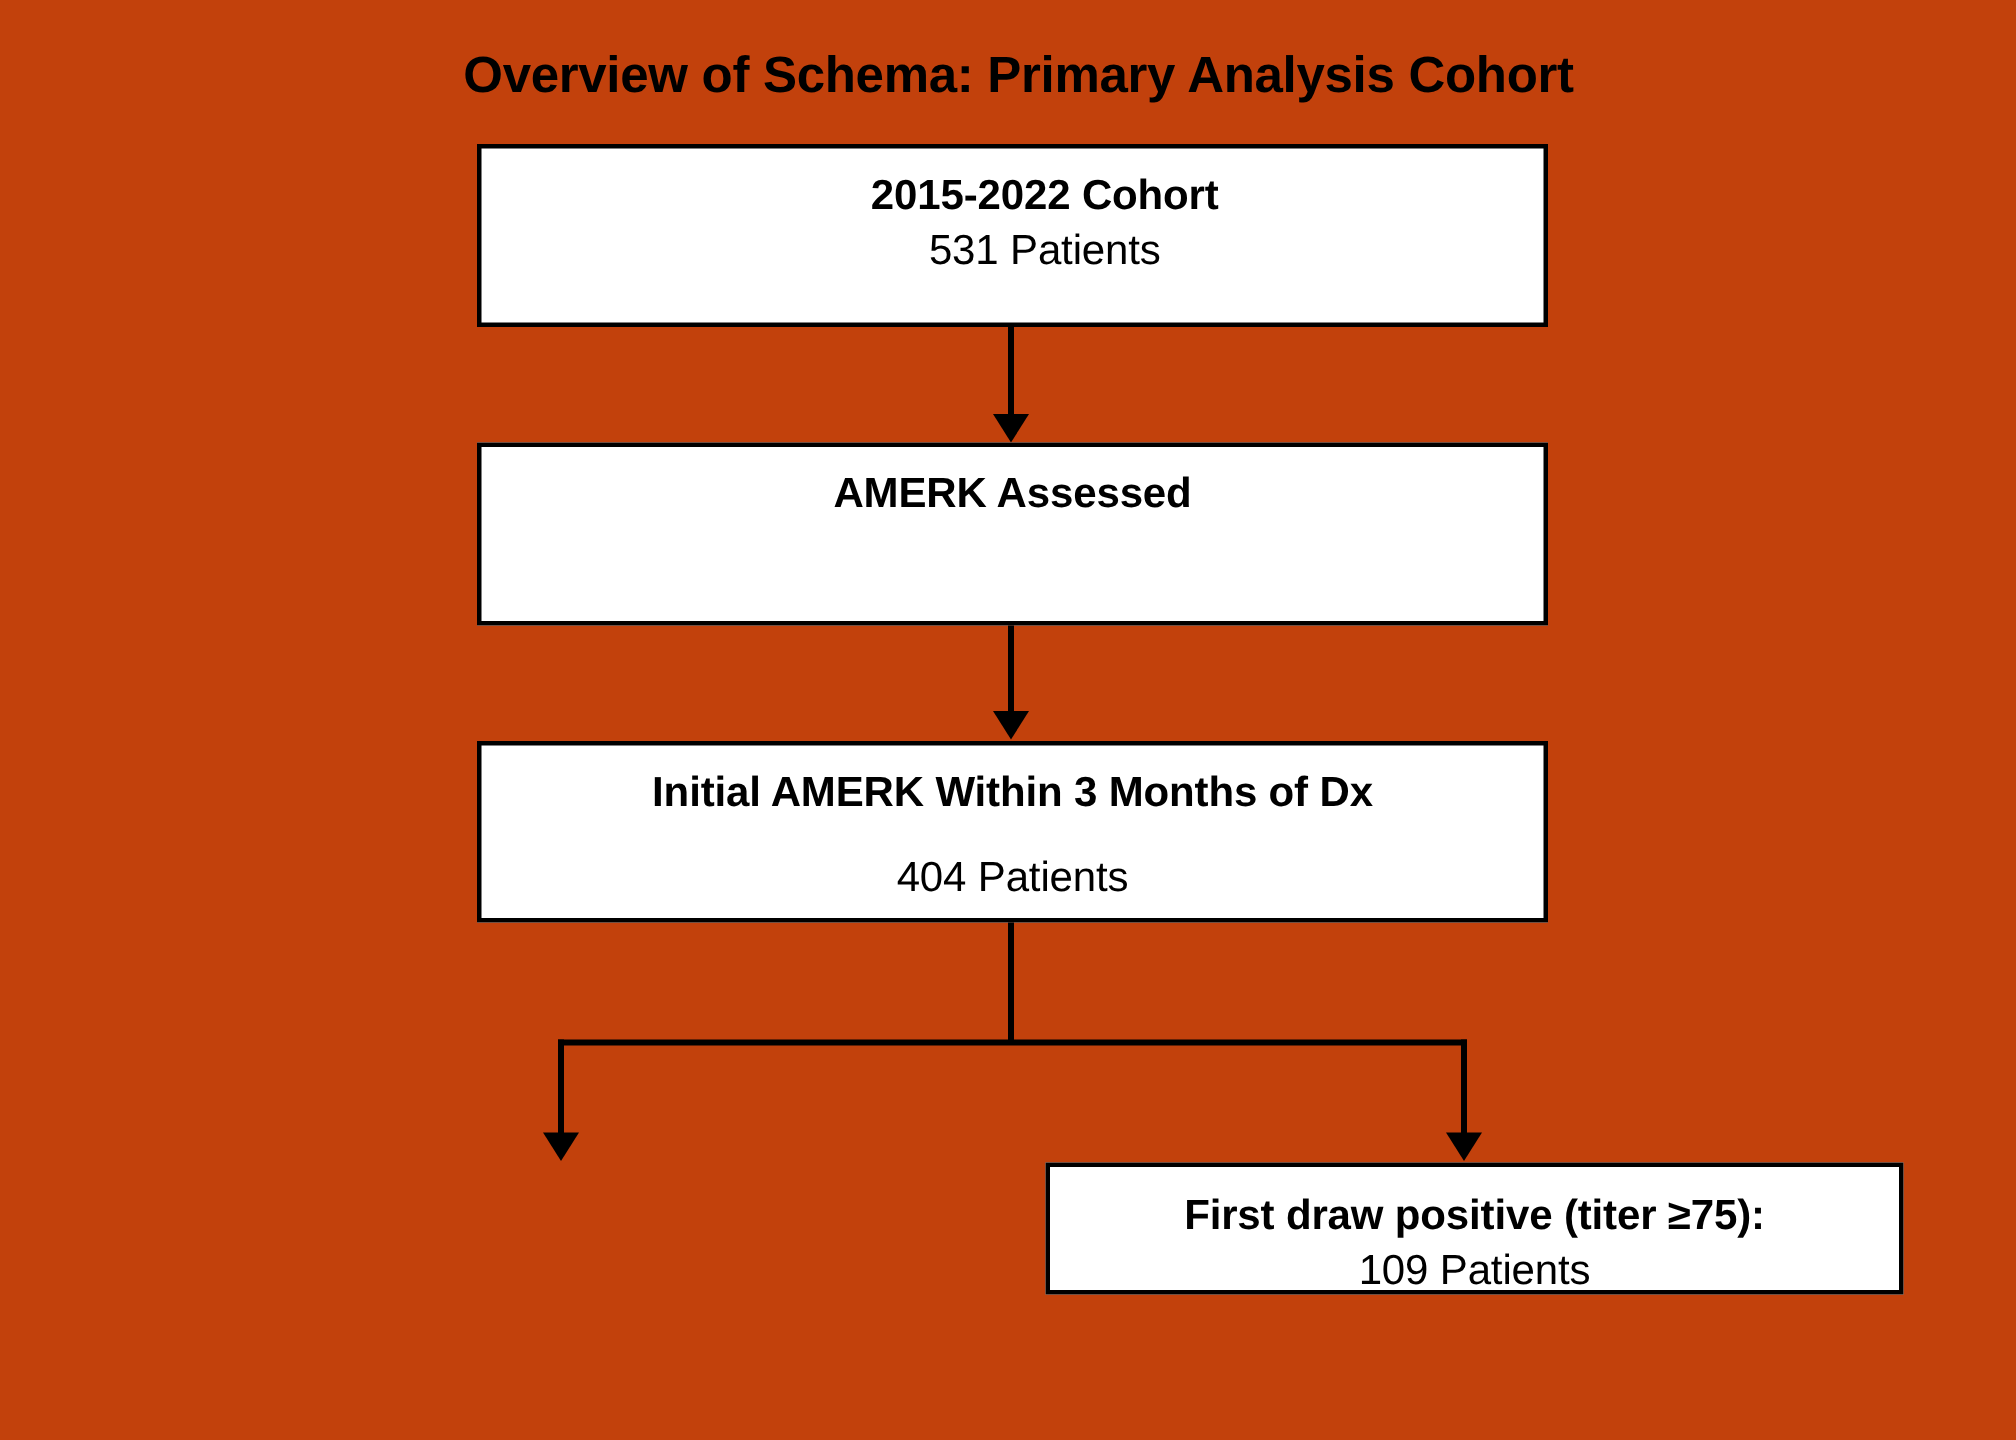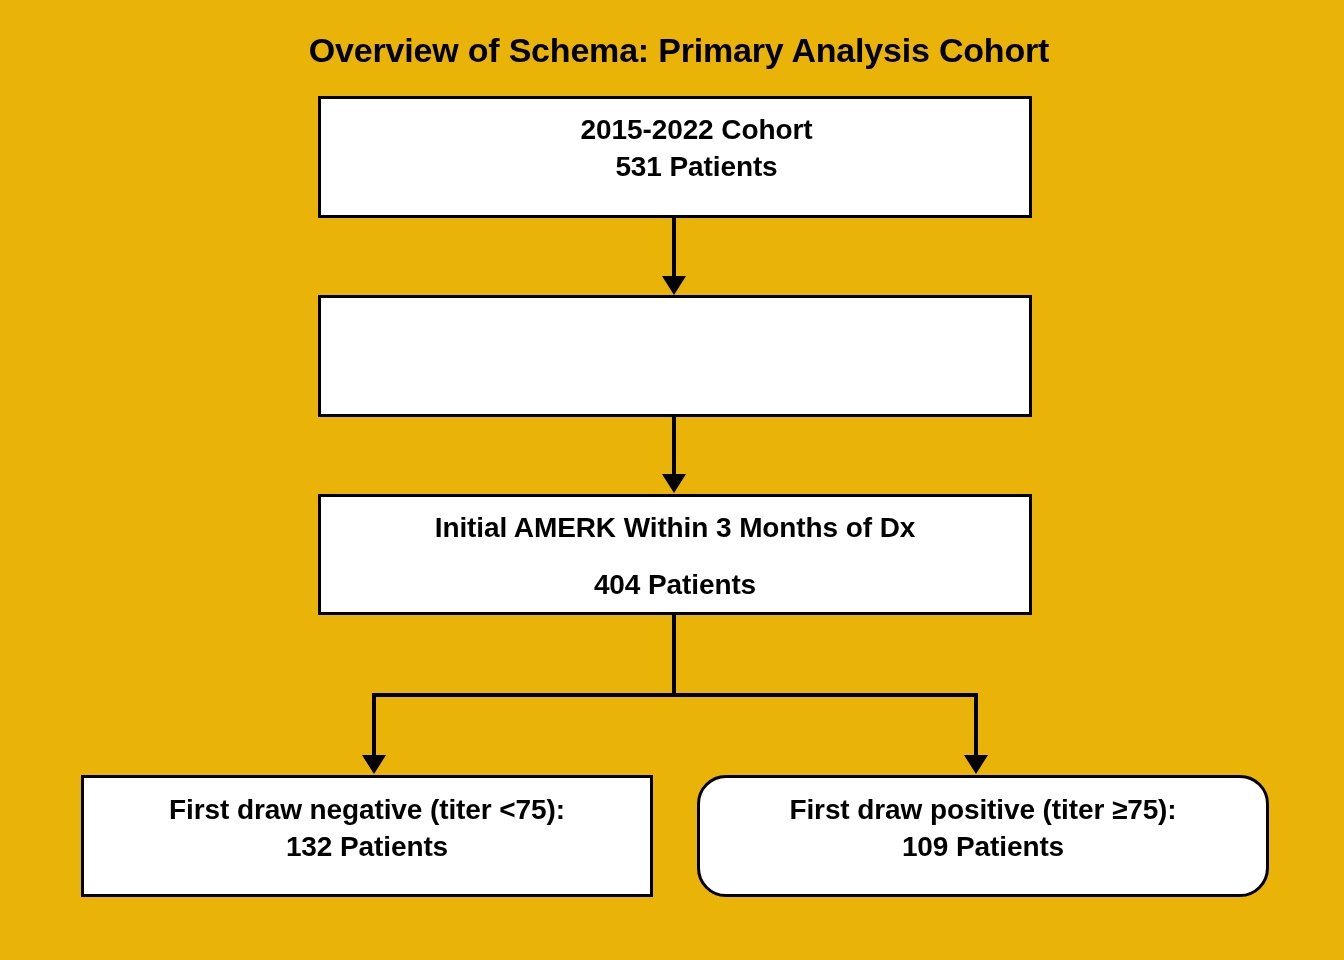--- a/index.html
+++ b/index.html
@@ -10,21 +10,21 @@
   }
   body {
     font-family: "Liberation Sans", sans-serif;
     color: #000000;
     -webkit-font-smoothing: antialiased;
   }
   #canvas {
     position: relative;
     width: 1344px;
     height: 960px;
-    background: #eab308;
+    background: #c2410c;
     overflow: hidden;
   }
 
   
   .diagram-title {
     position: absolute;
     left: 0;
     top: 28px;
     width: 1358px;
     text-align: center;
@@ -51,32 +51,32 @@
   .node-title {
     font-size: 28px;
     font-weight: bold;
     line-height: 37px;
     white-space: nowrap;
     text-align: center;
     letter-spacing: -0.1px;
   }
   .node-count {
     font-size: 28px;
-    font-weight: bold;
+    font-weight: normal;
     line-height: 37px;
     white-space: nowrap;
     text-align: center;
     letter-spacing: -0.1px;
   }
 
   #box-cohort      { left: 318px; top: 96px;  width: 714px; height: 122px; padding-left: 43px; }
   #box-assessed    { left: 318px; top: 295px; width: 714px; height: 122px; }
   #box-initial     { left: 318px; top: 494px; width: 714px; height: 121px; gap: 20px; }
   #box-negative    { left: 81px;  top: 775px; width: 572px; height: 122px; }
-  #box-positive    { left: 697px; top: 775px; width: 572px; height: 122px; border-radius: 29px; }
+  #box-positive    { left: 697px; top: 775px; width: 572px; height: 88px; }
 
   
   #box-negative, #box-positive { padding-top: 13px; }
 
   
   .v-line {
     position: absolute;
     width: 4px;
     background: #000000;
   }
@@ -119,40 +119,37 @@
 
   <div class="node-box" id="box-cohort">
     <div class="node-title">2015-2022 Cohort</div>
     <div class="node-count">531 Patients</div>
   </div>
 
   <div class="v-line" id="conn1-line"></div>
   <div class="arrow-head" id="conn1-arrow"></div>
 
   <div class="node-box" id="box-assessed">
+    <div class="node-title">AMERK Assessed</div>
   </div>
 
   <div class="v-line" id="conn2-line"></div>
   <div class="arrow-head" id="conn2-arrow"></div>
 
   <div class="node-box" id="box-initial">
     <div class="node-title">Initial AMERK Within 3 Months of Dx</div>
     <div class="node-count">404 Patients</div>
   </div>
 
   <div class="v-line" id="conn3-stem"></div>
   <div class="h-line" id="conn3-bar"></div>
   <div class="v-line" id="conn3-left-line"></div>
   <div class="v-line" id="conn3-right-line"></div>
   <div class="arrow-head" id="conn3-left-arrow"></div>
   <div class="arrow-head" id="conn3-right-arrow"></div>
 
-  <div class="node-box" id="box-negative">
-    <div class="node-title">First draw negative (titer &lt;75):</div>
-    <div class="node-count">132 Patients</div>
-  </div>
 
   <div class="node-box" id="box-positive">
     <div class="node-title">First draw positive (titer ≥75):</div>
     <div class="node-count">109 Patients</div>
   </div>
 
 </div>
 
 </body></html>

